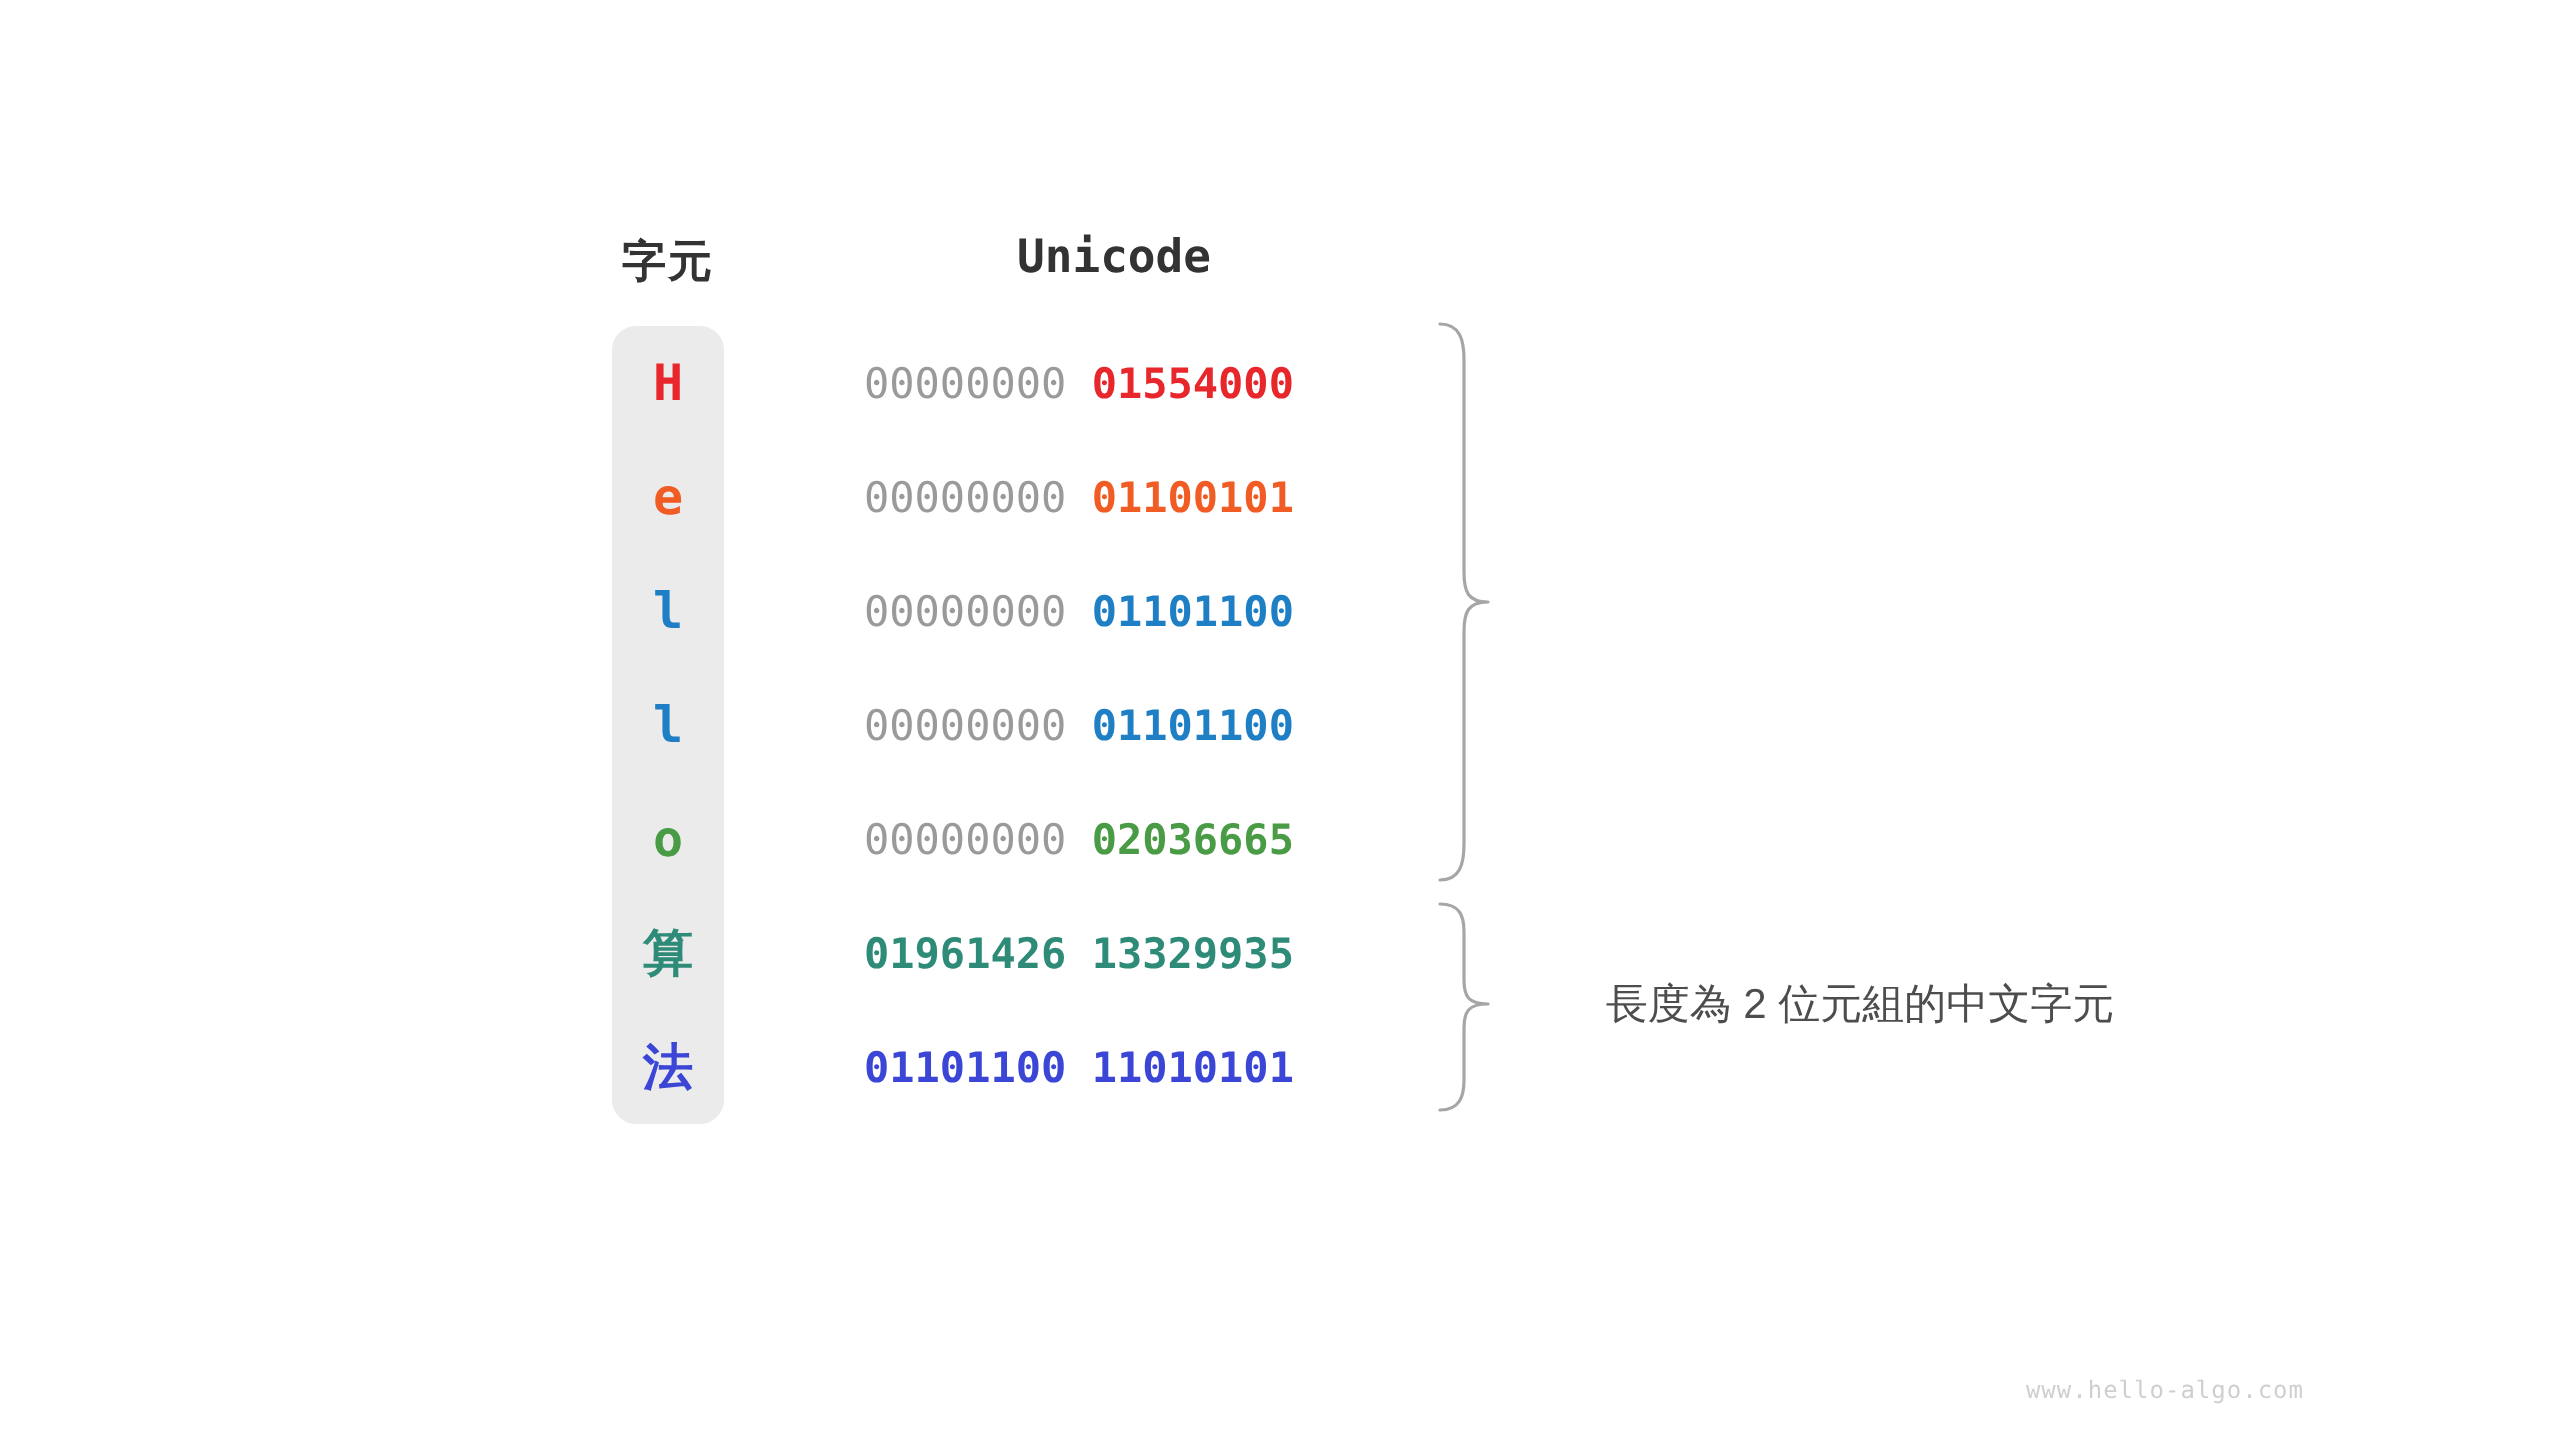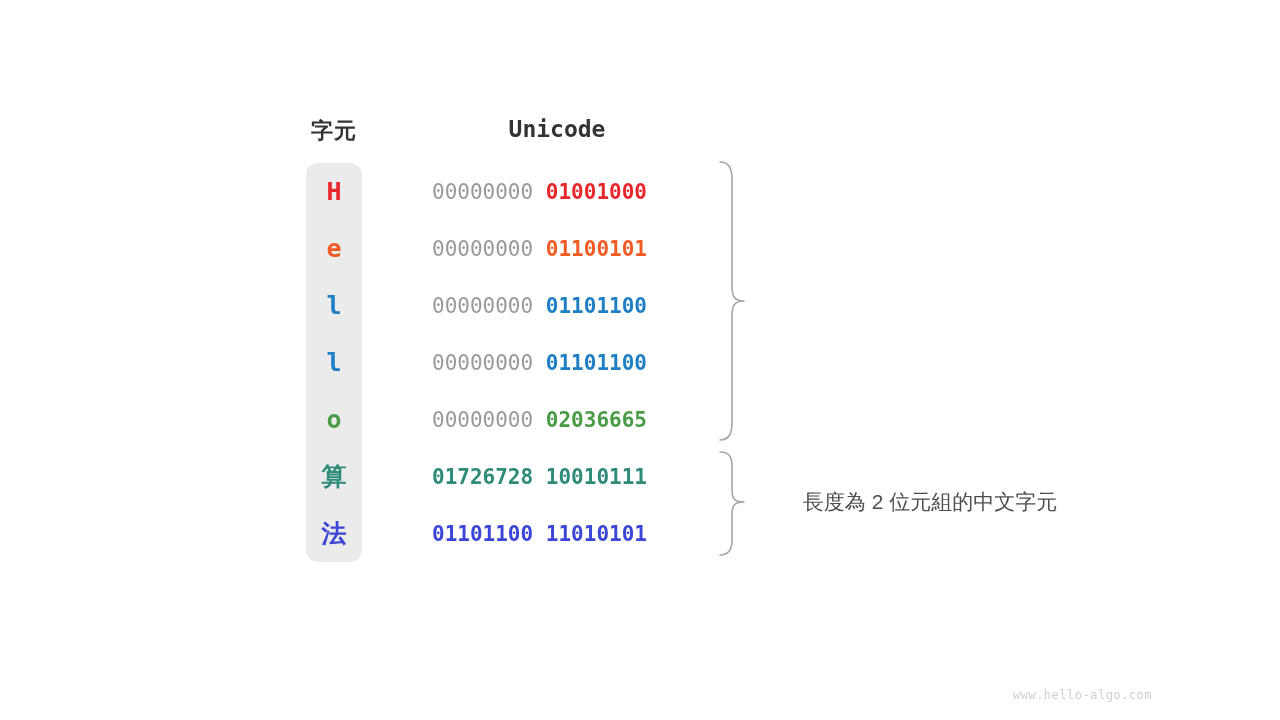--- a/index.html
+++ b/index.html
@@ -152,41 +152,41 @@
 <div id="canvas">
 
   <div class="hdr" id="hdr-char">字元</div>
   <div class="hdr" id="hdr-unicode">Unicode</div>
 
   <div id="char-card" style="background: rgb(235, 235, 235);"></div>
 
   <div id="rows-container">
       <div class="row" style="top: 172px;">
         <div class="glyph" style="color: rgb(232, 39, 44);">H</div>
-        <div class="bits"><span class="hi" style="color: rgb(154, 154, 154);">00000000</span> <span class="lo" style="color: rgb(232, 39, 44);">01001000</span></div>
+        <div class="bits"><span class="hi" style="color: rgb(154, 154, 154);">00000000</span> <span class="lo" style="color: rgb(232, 39, 44);">01554000</span></div>
       </div>
       <div class="row" style="top: 229px;">
         <div class="glyph" style="color: rgb(241, 91, 36);">e</div>
         <div class="bits"><span class="hi" style="color: rgb(154, 154, 154);">00000000</span> <span class="lo" style="color: rgb(241, 91, 36);">01100101</span></div>
       </div>
       <div class="row" style="top: 286px;">
         <div class="glyph" style="color: rgb(31, 127, 196);">l</div>
         <div class="bits"><span class="hi" style="color: rgb(154, 154, 154);">00000000</span> <span class="lo" style="color: rgb(31, 127, 196);">01101100</span></div>
       </div>
       <div class="row" style="top: 343px;">
         <div class="glyph" style="color: rgb(31, 127, 196);">l</div>
         <div class="bits"><span class="hi" style="color: rgb(154, 154, 154);">00000000</span> <span class="lo" style="color: rgb(31, 127, 196);">01101100</span></div>
       </div>
       <div class="row" style="top: 400px;">
         <div class="glyph" style="color: rgb(74, 155, 69);">o</div>
         <div class="bits"><span class="hi" style="color: rgb(154, 154, 154);">00000000</span> <span class="lo" style="color: rgb(74, 155, 69);">02036665</span></div>
       </div>
       <div class="row" style="top: 457px;">
         <div class="glyph cjk" style="color: rgb(46, 139, 119);">算</div>
-        <div class="bits"><span class="hi bold" style="color: rgb(46, 139, 119);">01726728</span> <span class="lo" style="color: rgb(46, 139, 119);">10010111</span></div>
+        <div class="bits"><span class="hi bold" style="color: rgb(46, 139, 119);">01961426</span> <span class="lo" style="color: rgb(46, 139, 119);">13329935</span></div>
       </div>
       <div class="row" style="top: 514px;">
         <div class="glyph cjk" style="color: rgb(59, 70, 214);">法</div>
         <div class="bits"><span class="hi bold" style="color: rgb(59, 70, 214);">01101100</span> <span class="lo" style="color: rgb(59, 70, 214);">11010101</span></div>
       </div>
     </div>
 
   <div class="brace" id="brace-english" style="left:716px; top:160px;">
     <svg width="40" height="282" viewBox="0 0 40 282" fill="none" xmlns="http://www.w3.org/2000/svg" aria-hidden="true">
       <path d="M4 2 C14 2, 16 10, 16 20 L16 126 C16 136, 18 141, 28 141

